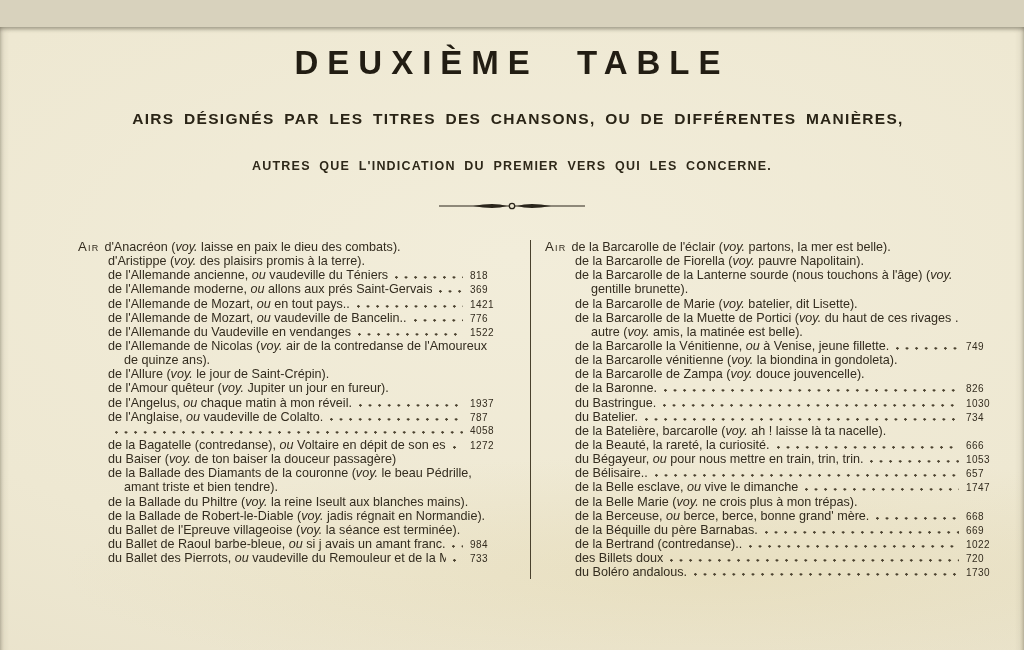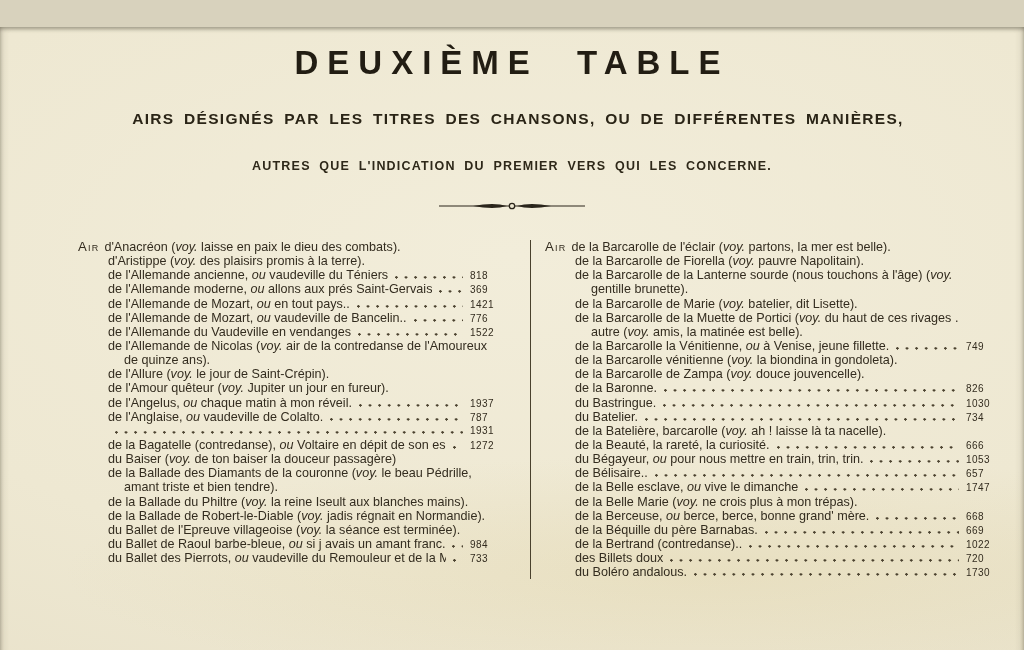--- a/index.html
+++ b/index.html
@@ -168,21 +168,21 @@
           <span class="dots"></span>
           <span class="pg">1937</span>
         </div>
         <div class="row indent-1">
           <span class="etext">de l'Anglaise, <i>ou</i> vaudeville de Colalto.</span>
           <span class="dots"></span>
           <span class="pg">787</span>
         </div>
         <div class="row indent-1">
           <span class="dots"></span>
-          <span class="pg">1931</span>
+          <span class="pg">4058</span>
         </div>
         <div class="row indent-1">
           <span class="etext">de la Bagatelle (contredanse), <i>ou</i> Voltaire en dépit de son esprit.</span>
           <span class="dots"></span>
           <span class="pg">1272</span>
         </div>
         <div class="row indent-1">
           <span class="etext">du Baiser (<i>voy.</i> de ton baiser la douceur passagère)</span>
         </div>
         <div class="row indent-1">

